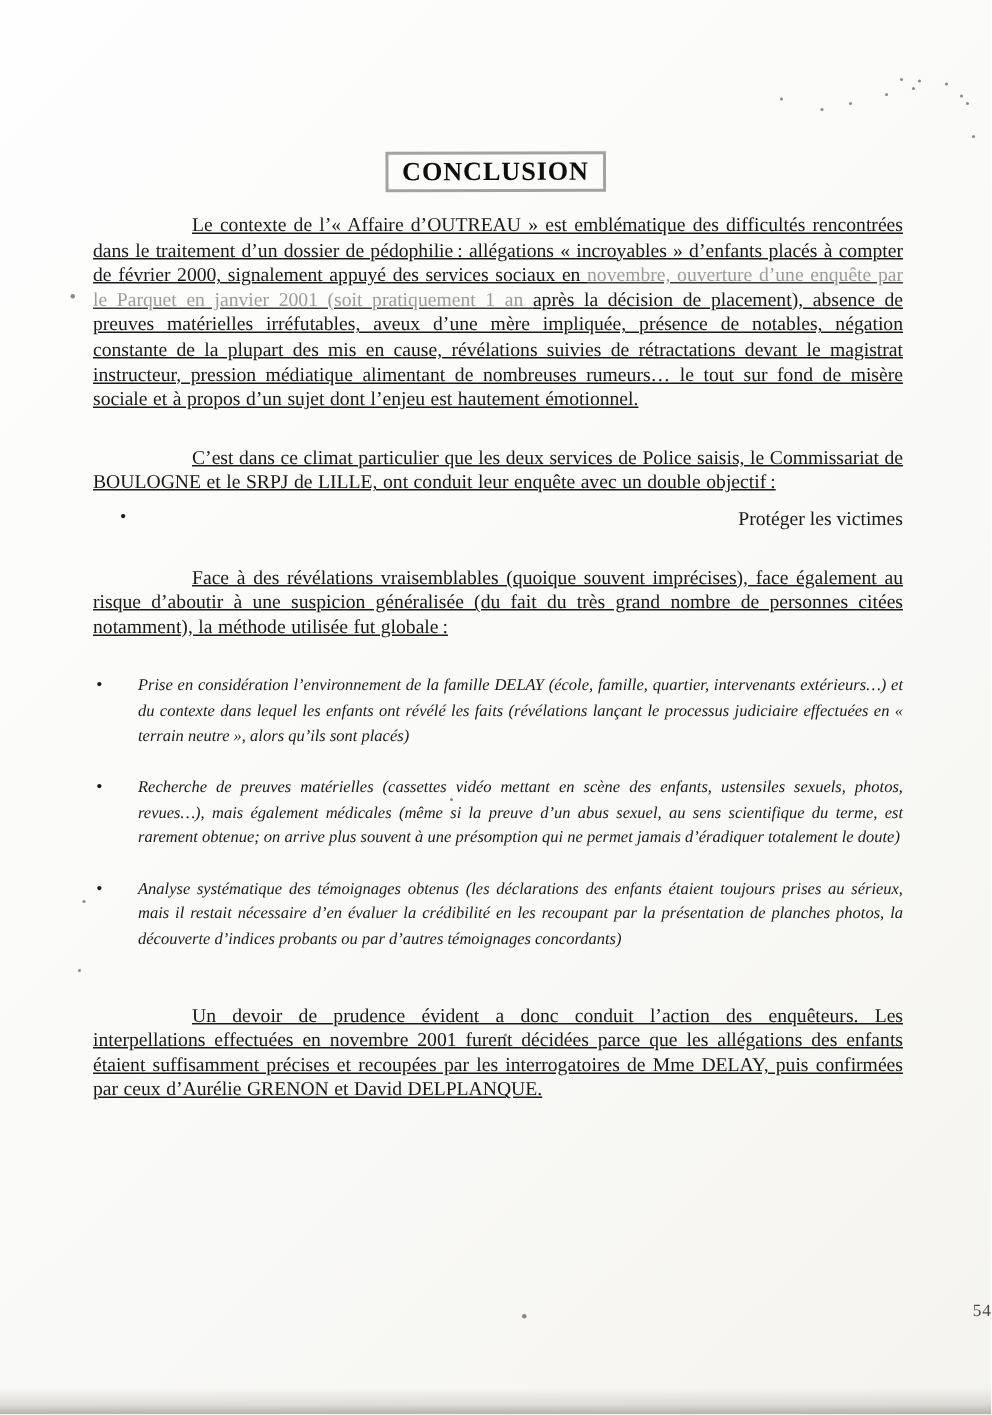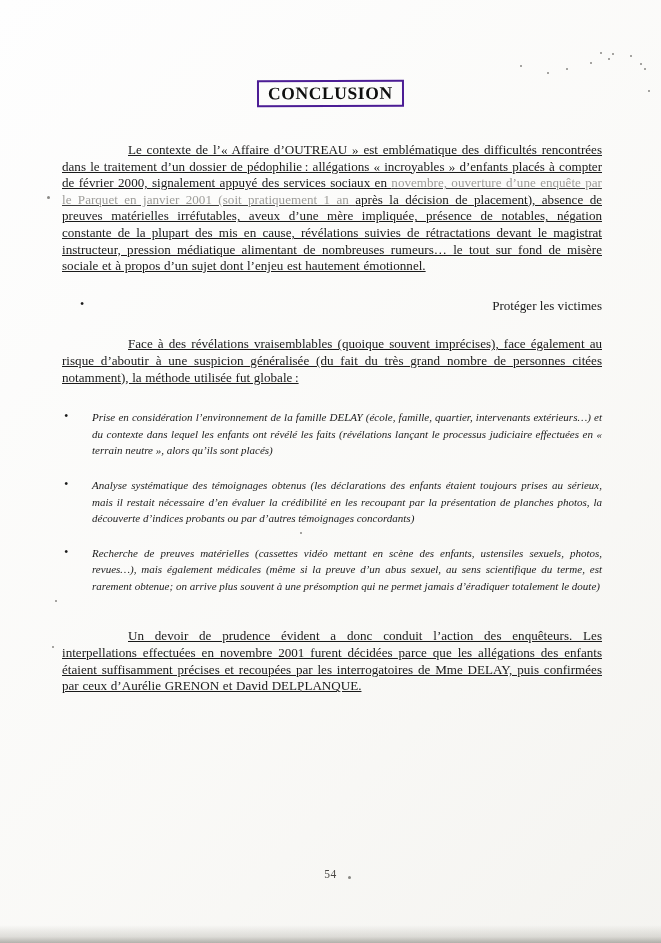--- a/index.html
+++ b/index.html
@@ -50,28 +50,29 @@
   .title-wrap {
     position: absolute;
     top: 80px;
     left: 0;
     width: 100%;
     text-align: center;
   }
 
   .title-box {
     display: inline-block;
-    border: 2px solid #4c1d95;
+    border: 2px solid #a3a3a3;
     padding: 2px 9px 3px 9px;
     font-size: 17.5px;
     font-weight: bold;
     letter-spacing: 0.6px;
     line-height: 1.05;
     color: #0f0f0f;
     transform: rotate(-0.18deg);
+    margin-top: 21px;
   }
 
   
   .body {
     position: absolute;
     top: 142px;
     left: 62px;
     width: 540px;
   }
 
@@ -138,21 +139,21 @@
 
   .spacer-sm { height: 9px; }
   .spacer-md { height: 16px; }
 
   
   .folio {
     position: absolute;
     top: 868px;
     left: 0;
     width: 100%;
-    text-align: center;
+    text-align: right;
     font-size: 11.5px;
     color: #4a4844;
     letter-spacing: 0.5px;
   }
 </style>
 </head>
 <body>
 
 <div class="page">
 
@@ -161,35 +162,36 @@
   <div class="title-wrap">
     <span class="title-box">CONCLUSION</span>
   </div>
 
   <div class="body">
 
     <p class="para"><span>Le contexte de l’« Affaire d’OUTREAU » est emblématique des difficultés rencontrées dans le traitement d’un dossier de pédophilie : allégations « incroyables » d’enfants placés à compter de février 2000, signalement appuyé des services sociaux en </span><span class="faded">novembre, ouverture d’une enquête par le Parquet en janvier 2001 (soit pratiquement 1 an </span><span>après la décision de placement), absence de preuves matérielles irréfutables, aveux d’une mère impliquée, présence de notables, négation constante de la plupart des mis en cause, révélations suivies de rétractations devant le magistrat instructeur, pression médiatique alimentant de nombreuses rumeurs… le tout sur fond de misère sociale et à propos d’un sujet dont l’enjeu est hautement émotionnel.</span></p>
 
     <div class="spacer-sm"></div>
 
+    <p class="para tight">C’est dans ce climat particulier que les deux services de Police saisis, le Commissariat de BOULOGNE et le SRPJ de LILLE, ont conduit leur enquête avec un double objectif :</p>
 
     <ul class="bullets simple">
       <li>Protéger les victimes</li>
     </ul>
 
     <div class="spacer-sm"></div>
 
     <p class="para tight">Face à des révélations vraisemblables (quoique souvent imprécises), face également au risque d’aboutir à une suspicion généralisée (du fait du très grand nombre de personnes citées notamment), la méthode utilisée fut globale :</p>
 
     <div class="spacer-md"></div>
 
     <ul class="bullets block">
       <li>Prise en considération l’environnement de la famille DELAY (école, famille, quartier, intervenants extérieurs…) et du contexte dans lequel les enfants ont révélé les faits (révélations lançant le processus judiciaire effectuées en « terrain neutre », alors qu’ils sont placés)</li>
+      <li>Recherche de preuves matérielles (cassettes vidéo mettant en scène des enfants, ustensiles sexuels, photos, revues…), mais également médicales (même si la preuve d’un abus sexuel, au sens scientifique du terme, est rarement obtenue; on arrive plus souvent à une présomption qui ne permet jamais d’éradiquer totalement le doute)</li>
       <li>Analyse systématique des témoignages obtenus (les déclarations des enfants étaient toujours prises au sérieux, mais il restait nécessaire d’en évaluer la crédibilité en les recoupant par la présentation de planches photos, la découverte d’indices probants ou par d’autres témoignages concordants)</li>
-      <li>Recherche de preuves matérielles (cassettes vidéo mettant en scène des enfants, ustensiles sexuels, photos, revues…), mais également médicales (même si la preuve d’un abus sexuel, au sens scientifique du terme, est rarement obtenue; on arrive plus souvent à une présomption qui ne permet jamais d’éradiquer totalement le doute)</li>
     </ul>
 
     <div class="spacer-md"></div>
 
     <p class="para">Un devoir de prudence évident a donc conduit l’action des enquêteurs. Les interpellations effectuées en novembre 2001 furent décidées parce que les allégations des enfants étaient suffisamment précises et recoupées par les interrogatoires de Mme DELAY, puis confirmées par ceux d’Aurélie GRENON et David DELPLANQUE.</p>
 
     <div class="spacer-sm"></div>
 
 
   </div>

